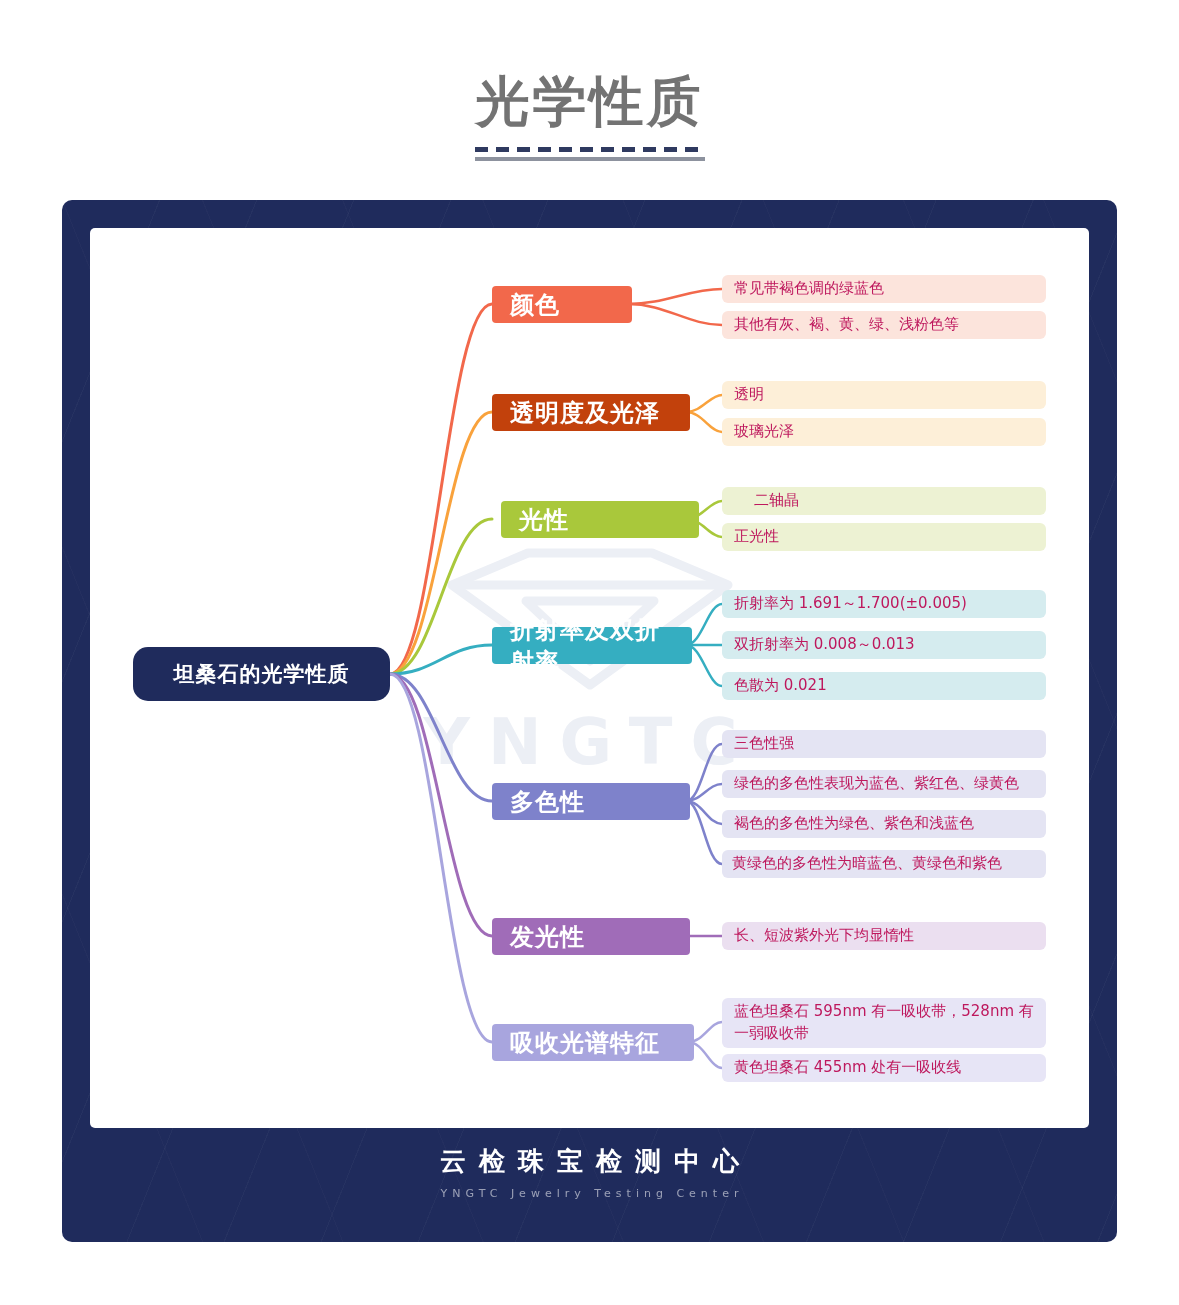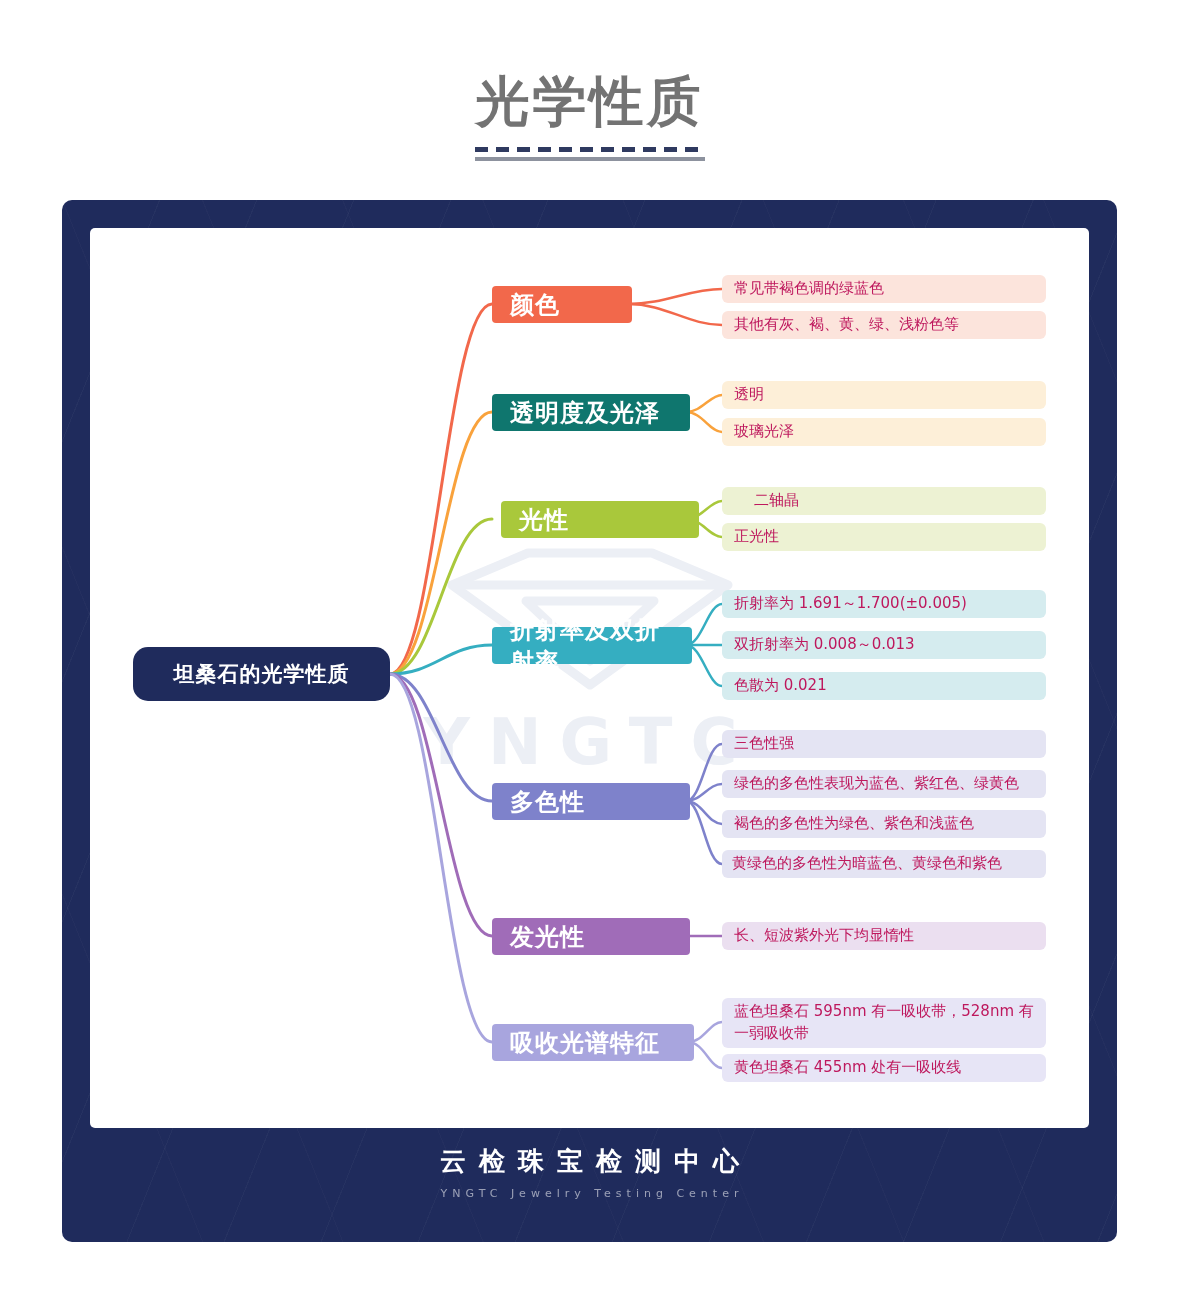--- a/index.html
+++ b/index.html
@@ -43,21 +43,21 @@
   
   .node {
     position:absolute; z-index:2; display:flex; align-items:center;
     color:#ffffff; font-weight:bold;
   }
   .root-node {
     left:43px; top:419px; width:257px; height:54px; justify-content:center;
     background:#1F2B5C; font-size:21px; border-radius:15px; letter-spacing:1px;
   }
   .branch { height:37px; font-size:24px; padding:4px 18px; border-radius:4px; letter-spacing:1px; }
-  .b1 { background:#F2684B; } .b2 { background:#0f766e; } .b3 { background:#A9C83B; }
+  .b1 { background:#F2684B; } .b2 { background:#c2410c; } .b3 { background:#A9C83B; }
   .b4 { background:#35AEC1; } .b5 { background:#7E82CB; } .b6 { background:#A06CB8; }
   .b7 { background:#A8A5DE; }
   .child {
     position:absolute; z-index:2; width:324px; min-height:28px; left:632px;
     display:flex; align-items:center; padding:3px 12px;
     font-size:15px; line-height:1.45; color:#be185d; border-radius:6px;
   }
   .cg1 { background:#FCE4DC; } .cg2 { background:#FDEFD8; } .cg3 { background:#EDF2D3; }
   .cg4 { background:#D5ECEF; } .cg5 { background:#E4E4F3; } .cg6 { background:#EBDFF0; }
   .cg7 { background:#E7E5F6; }

